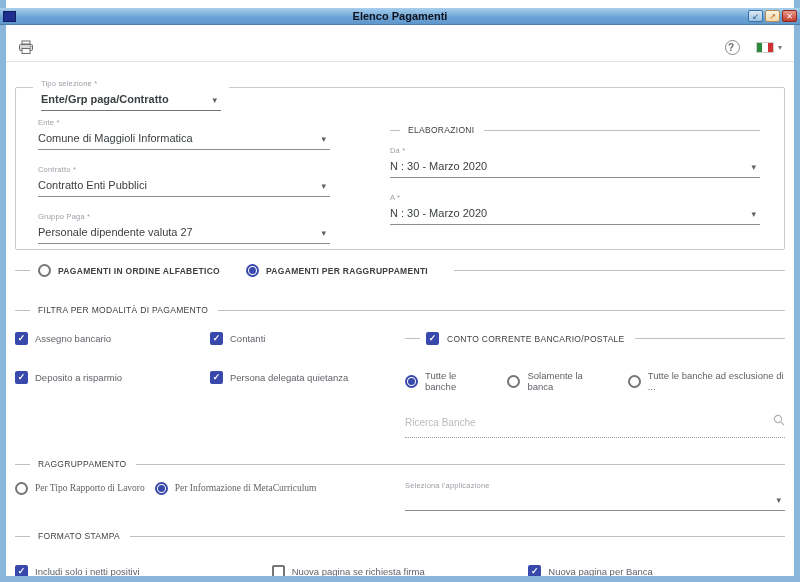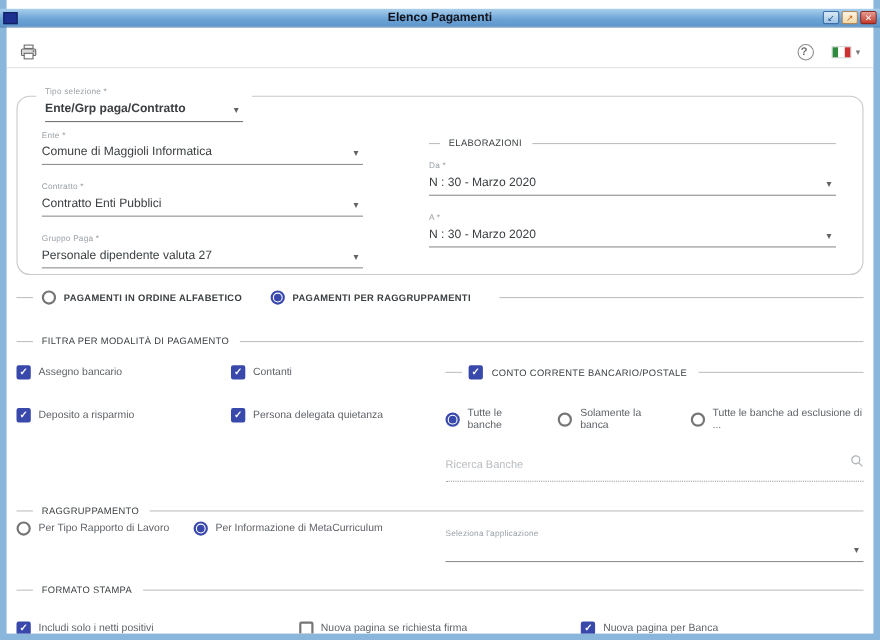--- a/index.html
+++ b/index.html
@@ -61,21 +61,21 @@
     display:inline-flex; align-items:center; justify-content:center; background:#fff; cursor:pointer; }
   .radio .dot { width:7px; height:7px; border-radius:50%; background:#3949ab; display:none; }
   .radio.selected { border-color:#3949ab; }
   .radio.selected .dot { display:block; }
 
   .opt { display:flex; align-items:center; gap:7px; cursor:pointer; }
   .opt-label { font-size:9.5px; color:#5f6368; }
   .opt-label.strong { font-weight:bold; color:#3c4043; font-size:8.5px; letter-spacing:.3px; }
 
   
-  .sel-fieldset { margin-top:25px; border:1px solid #c9c9c9; border-radius:12px; height:163px; position:relative; }
+  .sel-fieldset { margin-top:25px; border:1px solid #c9c9c9; border-radius:2px; height:163px; position:relative; }
   .legend { position:absolute; top:-16px; left:17px; background:#fff; padding:0 8px; width:196px; }
   .legend .f-control { border-bottom-color:#757575; }
   .legend .f-value { font-weight:bold; }
   .fs-body { display:flex; padding:30px 24px 0 22px; }
   .col-left { width:292px; margin-right:60px; }
   .col-right { flex:1; }
   .field { margin-bottom:15px; }
   .field .tiny-label { display:block; margin-bottom:2px; }
   .elab-header { margin-top:7px; margin-bottom:11px; }
   .elab-header .sect-dash { width:10px; }
@@ -99,21 +99,21 @@
   .bank-opts { display:flex; gap:22px; margin-top:25px; }
   .search-field { margin-top:20px; position:relative; border-bottom:1px dotted #9e9e9e; padding-bottom:7px; }
   .search-input { border:none; outline:none; width:95%; font-size:10px; color:#5f6368;
     font-family:"Liberation Sans", sans-serif; background:transparent; }
   .search-input::placeholder { color:#b8bcc0; }
   .search-icon { position:absolute; right:0; top:0; }
 
   
   .ragg-header { margin-top:21px; }
   .ragg-body { display:flex; margin-top:5px; }
-  .ragg-opts { width:390px; flex:0 0 auto; display:flex; gap:22px; align-items:flex-start; padding-bottom:9px; }
+  .ragg-opts { width:390px; flex:0 0 auto; display:flex; gap:10px; align-items:center; padding-bottom:9px;font-family:Liberation Serif, serif; }
   .app-select { flex:1; }
 
   
   .formato-header { margin-top:20px; }
   .formato-grid { display:grid; grid-template-columns:1fr 1fr 1fr; row-gap:29px; margin-top:24px; }
 </style>
 </head>
 <body>
 
 <div class="window">

